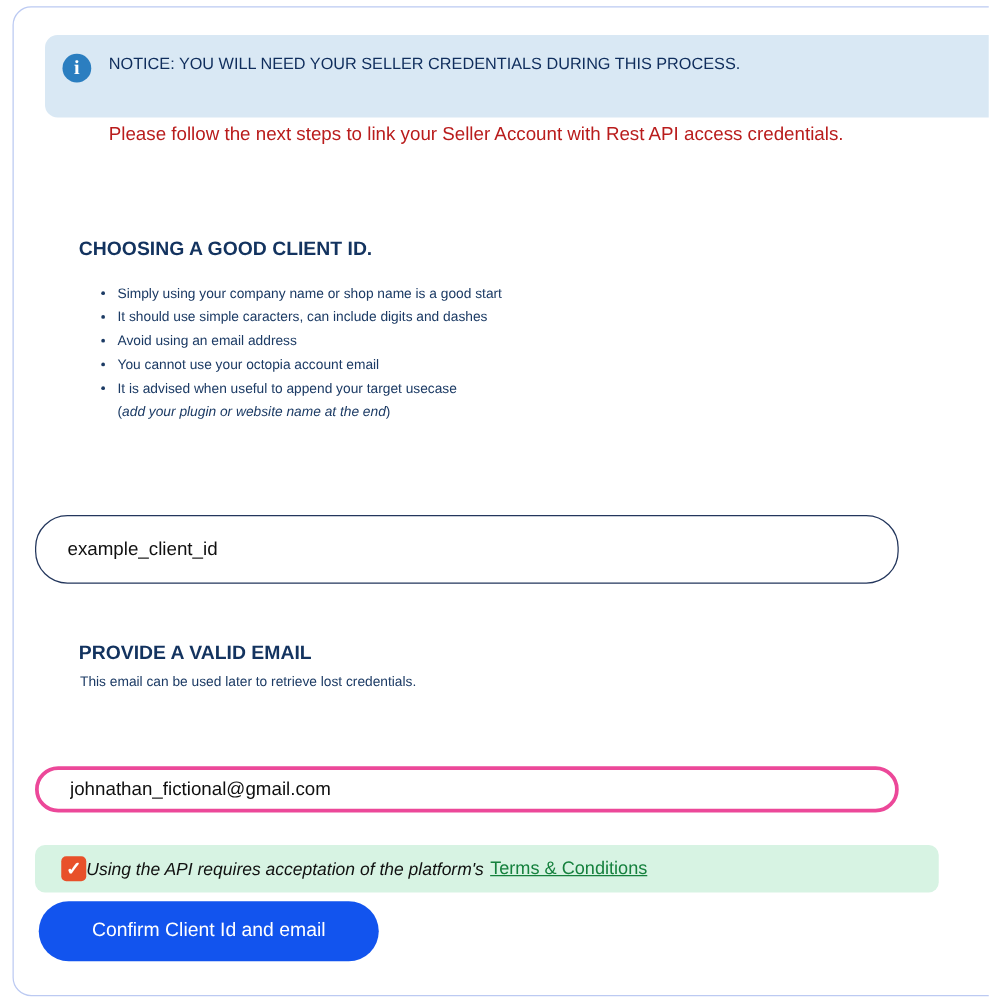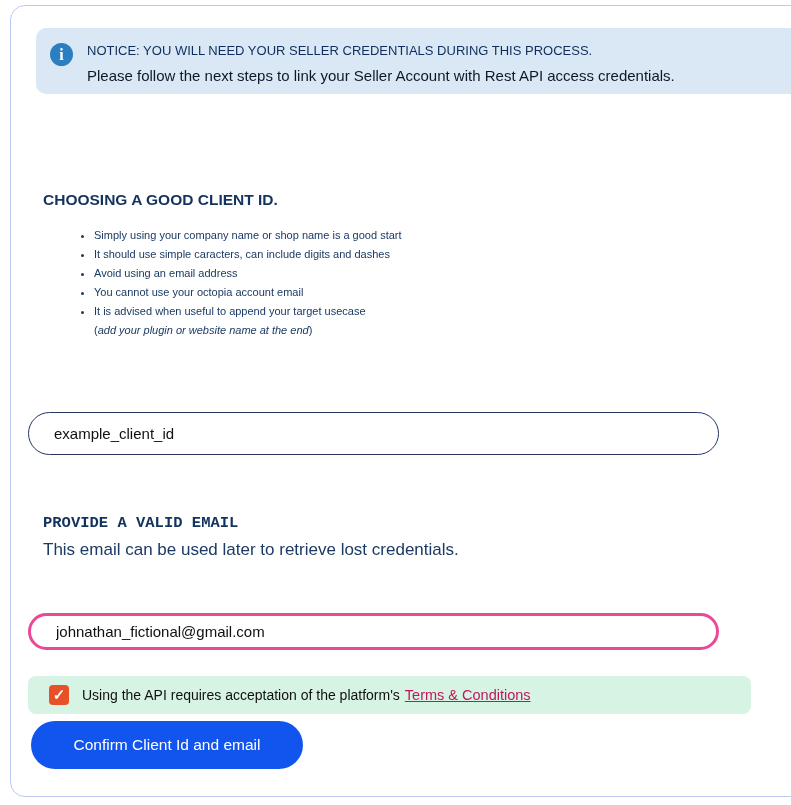--- a/index.html
+++ b/index.html
@@ -13,53 +13,53 @@
   .notice { position:absolute; left:25px; top:22px; width:780px; height:66px;
             background:#d9e8f4; border-radius:10px; display:flex;
             padding:11px 14px; }
   .info-icon { flex:0 0 auto; width:23px; height:23px; border-radius:50%;
                background:#2b7ec0; color:#ffffff; display:flex; align-items:center;
                justify-content:center; font-family:"Liberation Serif", serif;
                font-weight:bold; font-size:16px; margin-top:4px; }
   .notice-text { margin-left:14px; }
   .notice-title { font-size:13px; font-weight:normal; color:#0f2d5c;
                   line-height:24px; }
-  .notice-sub { font-size:15px; color:#0f172a; line-height:25px; }
+  .notice-sub { font-size:15px; color:#b91c1c; line-height:25px;margin-top:32px; }
 
   .intro-label { position:absolute; left:17px; top:121px; font-size:15px;
                  color:#111111; }
 
   .sec-heading { position:absolute; font-size:15.5px; font-weight:bold;
-                 color:#13335f; }
+                 color:#13335f;margin-left:20px; }
   #h-clientid { left:32px; top:185px; }
-  #h-email   { left:32px; top:508px;font-family:Liberation Mono, monospace; }
-  .sec-sub { position:absolute; left:32px; top:534px; font-size:17px;
+  #h-email   { left:32px; top:508px; }
+  .sec-sub { position:absolute; left:53px; top:534px; font-size:11px;
              color:#1b3a64; }
 
   ul.tips { position:absolute; left:64px; top:220px; width:540px;
             padding-left:19px; list-style:disc; color:#1b3a64;
             font-size:11px; line-height:19px; }
   ul.tips li::marker { color:#1b3a64; }
   .note-italic { font-style:italic; }
 
   .pill-input { position:absolute; left:17px; width:691px; background:#ffffff;
                 border-radius:26px; font-size:15px; color:#101010;
                 padding:0 25px; outline:none;
                 font-family:"Liberation Sans", sans-serif; }
-  #client-id-input { top:406px; height:43px; border:1px solid #23365c; }
+  #client-id-input { top:406px; height:55px; border:1px solid #23365c; }
   #email-input { top:607px; height:37px; border:3px solid #ec4899; }
 
   .terms-box { position:absolute; left:17px; top:670px; width:723px; height:38px;
                background:#d7f3e3; border-radius:8px; display:flex;
                align-items:center; padding-left:21px; }
   .checkbox { width:20px; height:20px; border-radius:4px; background:#e8502a;
               color:#ffffff; display:flex; align-items:center; justify-content:center;
               font-size:15px; font-weight:bold; cursor:pointer; }
-  .terms-label { margin-left:13px; font-size:14px; color:#111111; }
-  .terms-link { margin-left:5px; font-size:14.5px; color:#be185d;
+  .terms-label { font-size:14px; color:#111111;font-style:italic; }
+  .terms-link { margin-left:5px; font-size:14.5px; color:#15803d;
                 text-decoration:underline; cursor:pointer; }
 
   .confirm-btn { position:absolute; left:20px; top:715px; width:272px; height:48px;
                  border:none; border-radius:24px; background:#1254ee; color:#ffffff;
                  font-size:15.5px; cursor:pointer;
                  font-family:"Liberation Sans", sans-serif; }
 </style>
 </head>
 <body>
 

